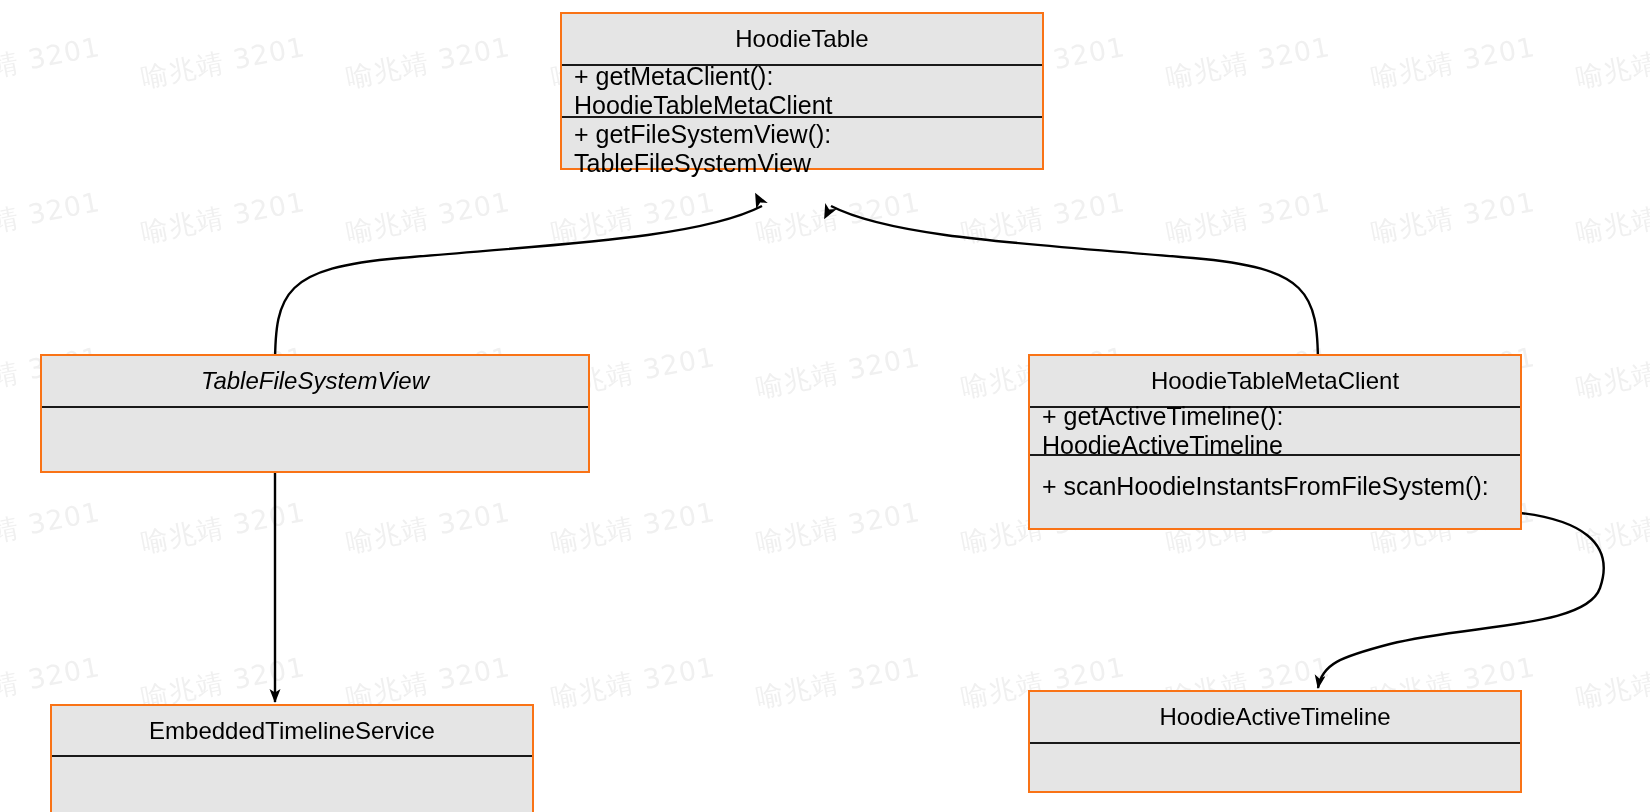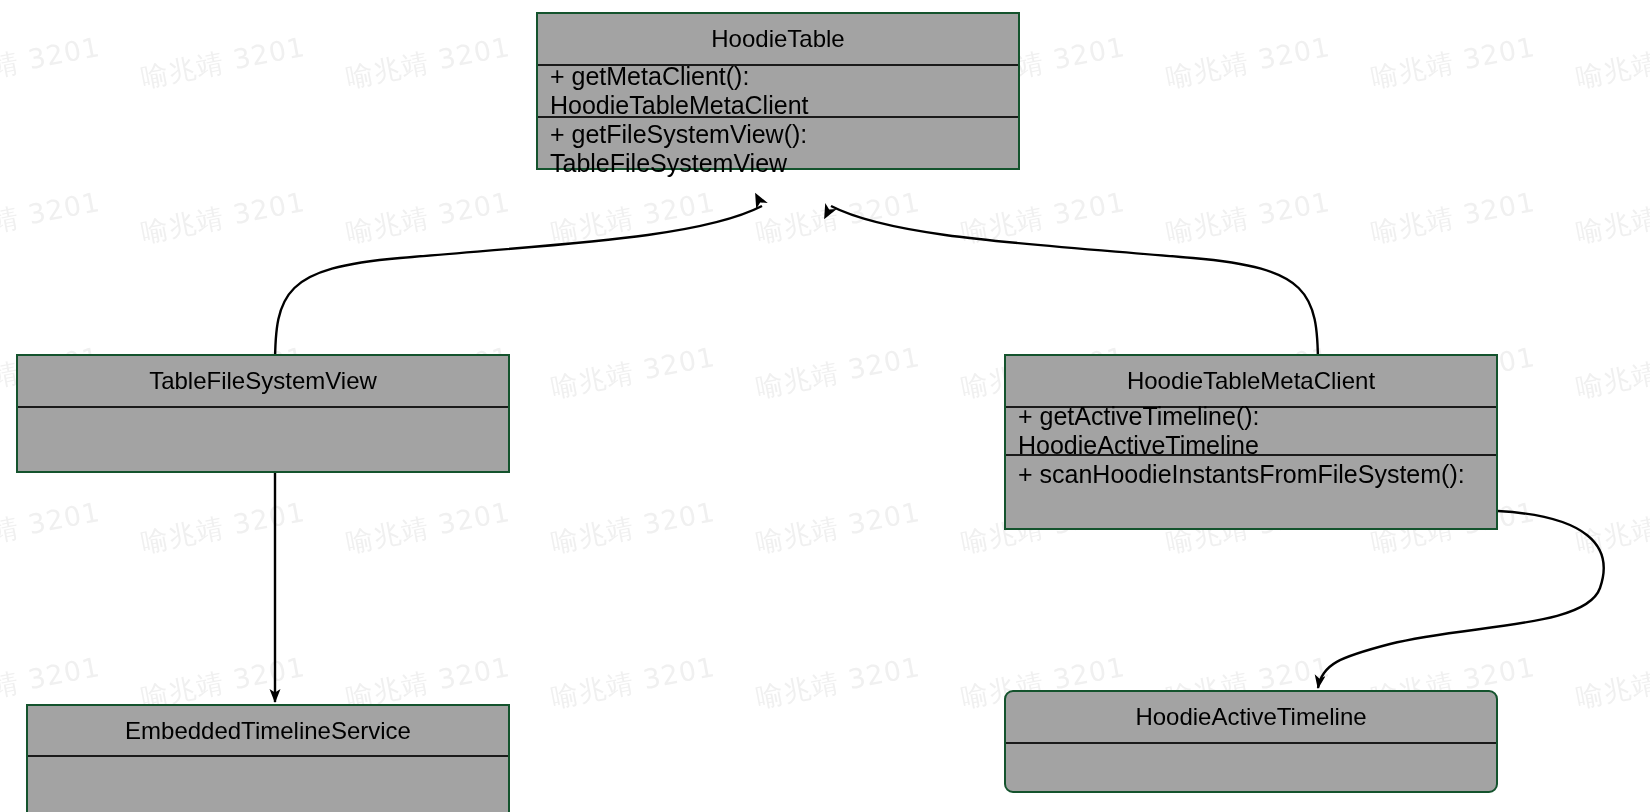--- a/index.html
+++ b/index.html
@@ -45,23 +45,24 @@
     width: 1650px;
     height: 812px;
     z-index: 2;
     pointer-events: none;
   }
 
   
   .uml-class {
     position: absolute;
     box-sizing: border-box;
-    background: #a3a3a3;
-    border: 2px solid #14532d;
+    background: #e5e5e5;
+    border: 2px solid #f97316;
     z-index: 3;
+    margin-left: 24px;
   }
   .uml-title {
     box-sizing: border-box;
     text-align: center;
     font-size: 24px;
     color: #000000;
     line-height: 1;
     display: flex;
     align-items: center;
     justify-content: center;
@@ -74,43 +75,43 @@
     padding: 0 12px;
     display: flex;
     align-items: center;
     border-bottom: 2px solid #1a1a1a;
   }
   .uml-compartment.last { border-bottom: none; }
   .uml-compartment.empty { border-bottom: none; }
   .uml-compartment.multiline {
     display: block;
     line-height: 1.18;
-    padding-top: 4px;
+    padding-top: 16px;
   }
 
   
   #box-hoodie-table      { left: 536px;  top: 12px;  width: 484px; height: 158px; }
   #box-hoodie-table .uml-title { height: 52px; }
   #box-hoodie-table .c1  { height: 52px; }
   #box-hoodie-table .c2  { height: 62px; }
 
-  #box-table-fs-view     { left: 16px;   top: 354px; width: 494px; height: 119px; }
+  #box-table-fs-view     { left: 16px;   top: 354px; width: 550px; height: 119px; font-style: italic; }
   #box-table-fs-view .uml-title { height: 52px; }
   #box-table-fs-view .c1 { height: 63px; }
 
   #box-meta-client       { left: 1004px; top: 354px; width: 494px; height: 176px; }
   #box-meta-client .uml-title { height: 52px; }
   #box-meta-client .c1   { height: 48px; }
   #box-meta-client .c2   { height: 72px; }
 
   #box-embedded-timeline { left: 26px;   top: 704px; width: 484px; height: 114px; }
   #box-embedded-timeline .uml-title { height: 51px; }
   #box-embedded-timeline .c1 { height: 40px; }
 
-  #box-active-timeline   { left: 1004px; top: 690px; width: 494px; height: 103px; border-radius: 9px; }
+  #box-active-timeline   { left: 1004px; top: 690px; width: 494px; height: 103px; }
   #box-active-timeline .uml-title { height: 52px; }
   #box-active-timeline .c1 { height: 49px; }
 </style>
 </head>
 <body>
 
 <div id="canvas">
 
   <div id="watermark-layer">
       <div class="watermark" style="left: -60px; top: 60px; color: rgb(240, 240, 240);">喻兆靖 3201</div>

